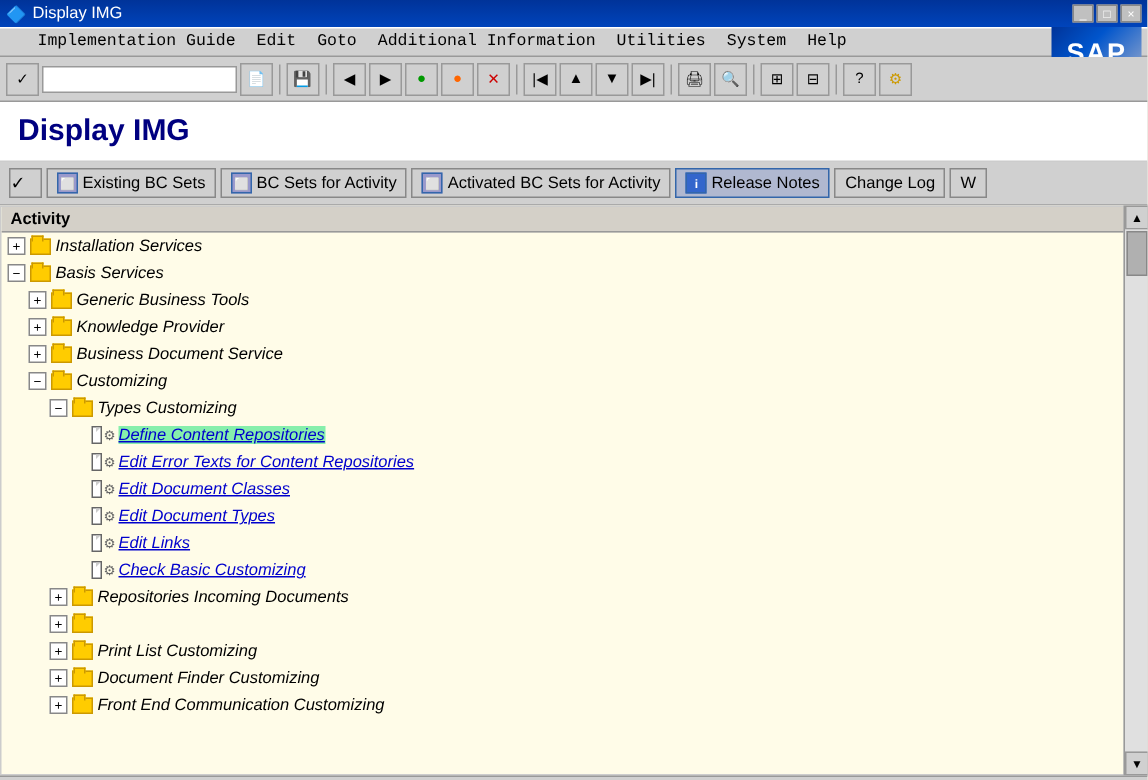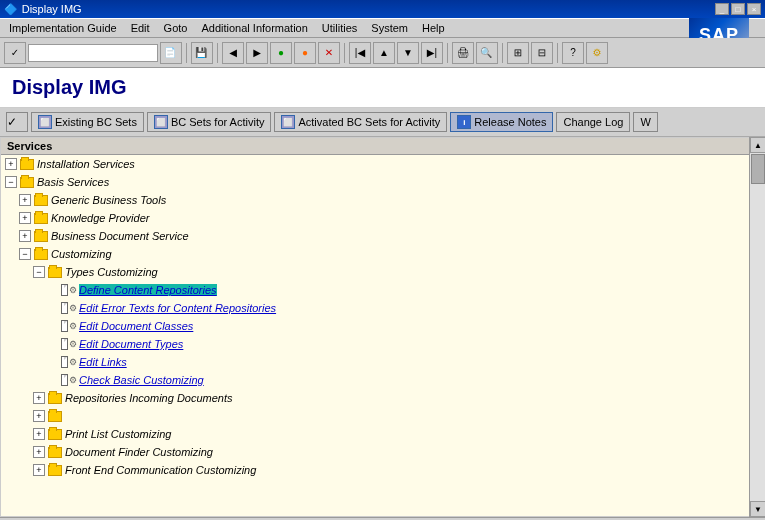--- a/index.html
+++ b/index.html
@@ -28,40 +28,41 @@
     .title-bar-btn {
       width: 14px; height: 12px;
       background: #c0c0c0;
       border: 1px solid #888;
       font-size: 8px;
       display: flex; align-items: center; justify-content: center;
       cursor: pointer;
     }
     .sap-logo {
       position: absolute;
-      right: 16px; top: 0;
+      right: 4px; top: 0;
       width: 60px; height: 35px;
       background: linear-gradient(135deg, #003399 0%, #0055cc 40%, #99aacc 100%);
       display: flex; align-items: center; justify-content: center;
       color: white;
       font-weight: bold;
       font-size: 18px;
       letter-spacing: 1px;
     }
 
     
     .menu-bar {
       background: #d0d0d0;
       border-top: 1px solid #fff;
       border-bottom: 1px solid #999;
       height: 20px;
       display: flex;
       align-items: center;
-      padding: 0 3px;
+      padding: 0 19px;
       gap: 2px;
+      font-family: Liberation Mono, monospace;
     }
     .menu-item {
       padding: 2px 6px;
       font-size: 11px;
       cursor: pointer;
       color: #000;
     }
 
     
     .toolbar {
@@ -230,21 +231,21 @@
       font-size: 11px;
       color: #000;
       white-space: nowrap;
       font-style: italic;
     }
     .item-label.blue-link {
       color: #0000cc;
       text-decoration: underline;
     }
     .item-label.highlighted {
-      background: #14b8a6;
+      background: #86efac;
     }
 
     
     .main-content {
       display: flex;
       flex-direction: column;
       height: calc(520px - 18px - 20px - 30px - 36px - 36px);
       position: relative;
     }
 
@@ -375,21 +376,21 @@
     <span>Change Log</span>
   </div>
   <div class="action-btn">
     <span>W</span>
   </div>
 </div>
 
 <div class="main-content" style="position:relative; display:flex; flex-direction:column; flex:1; height:calc(520px - 18px - 20px - 30px - 36px - 36px);">
 
   <div class="structure-panel" style="flex:1; overflow:hidden;">
-    <div class="structure-header">Services</div>
+    <div class="structure-header">Activity</div>
     <div class="structure-content" id="tree-container" style="padding-right:16px;">
     <div class="tree-item">
           <div style="width: 4px; flex-shrink: 0;"></div>
           <div class="expand-btn">+</div>
           <div class="node-icon">
             <div class="folder-icon"></div>
           </div>
           <span class="item-label">Installation Services</span>
         </div>
         <div class="tree-item">

